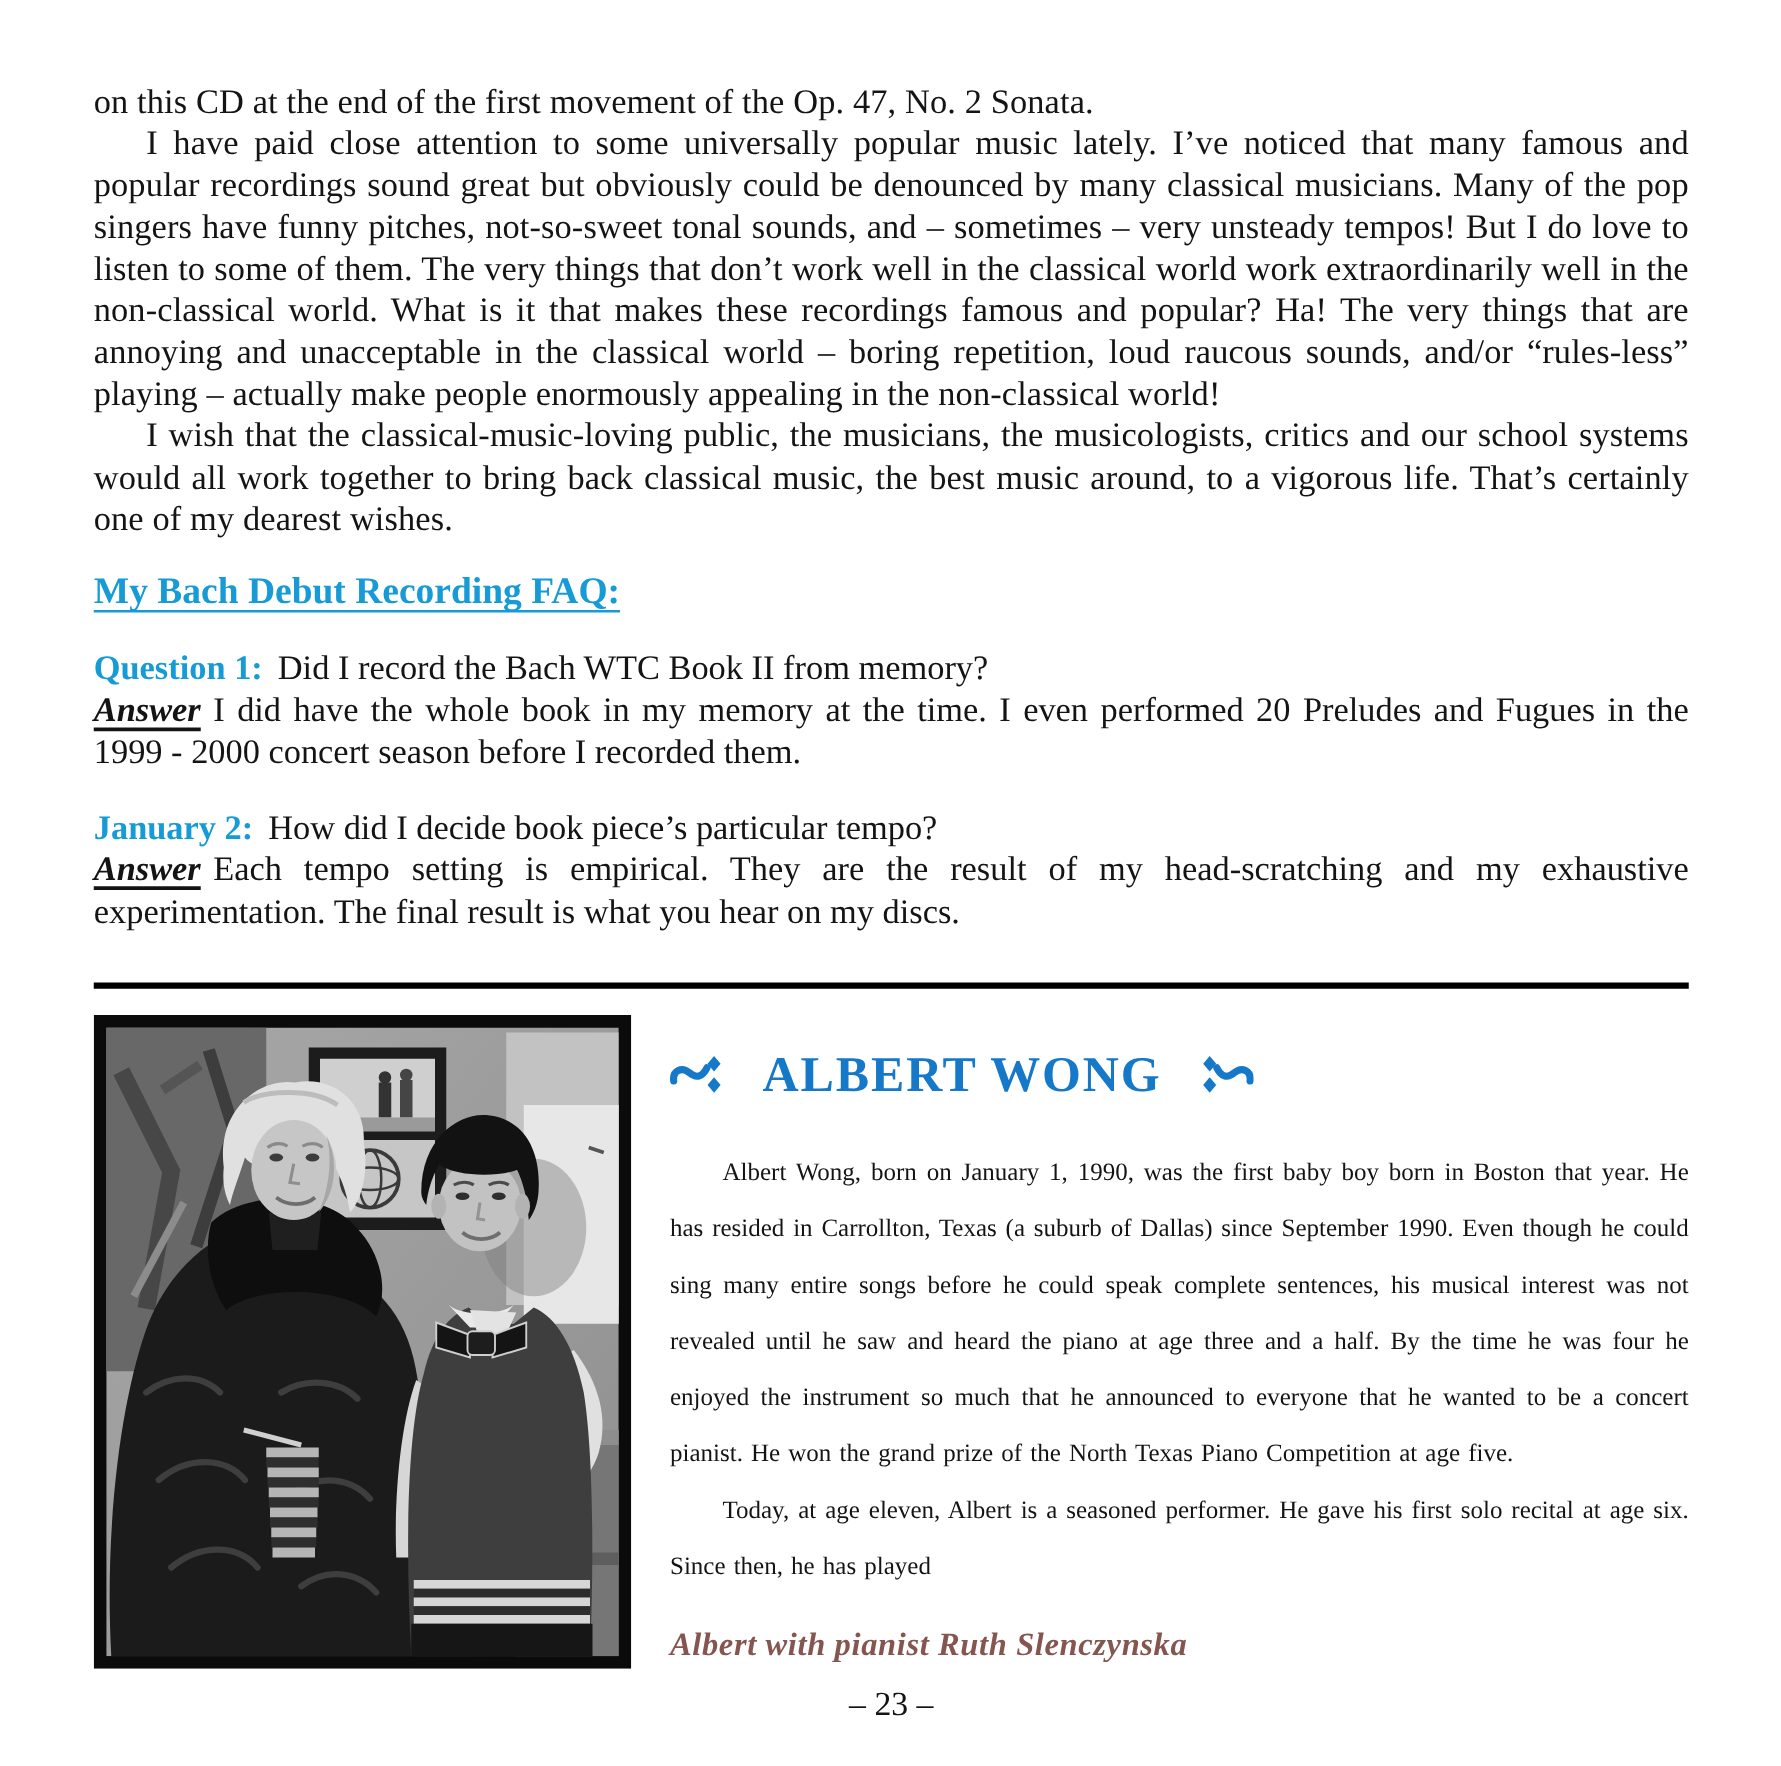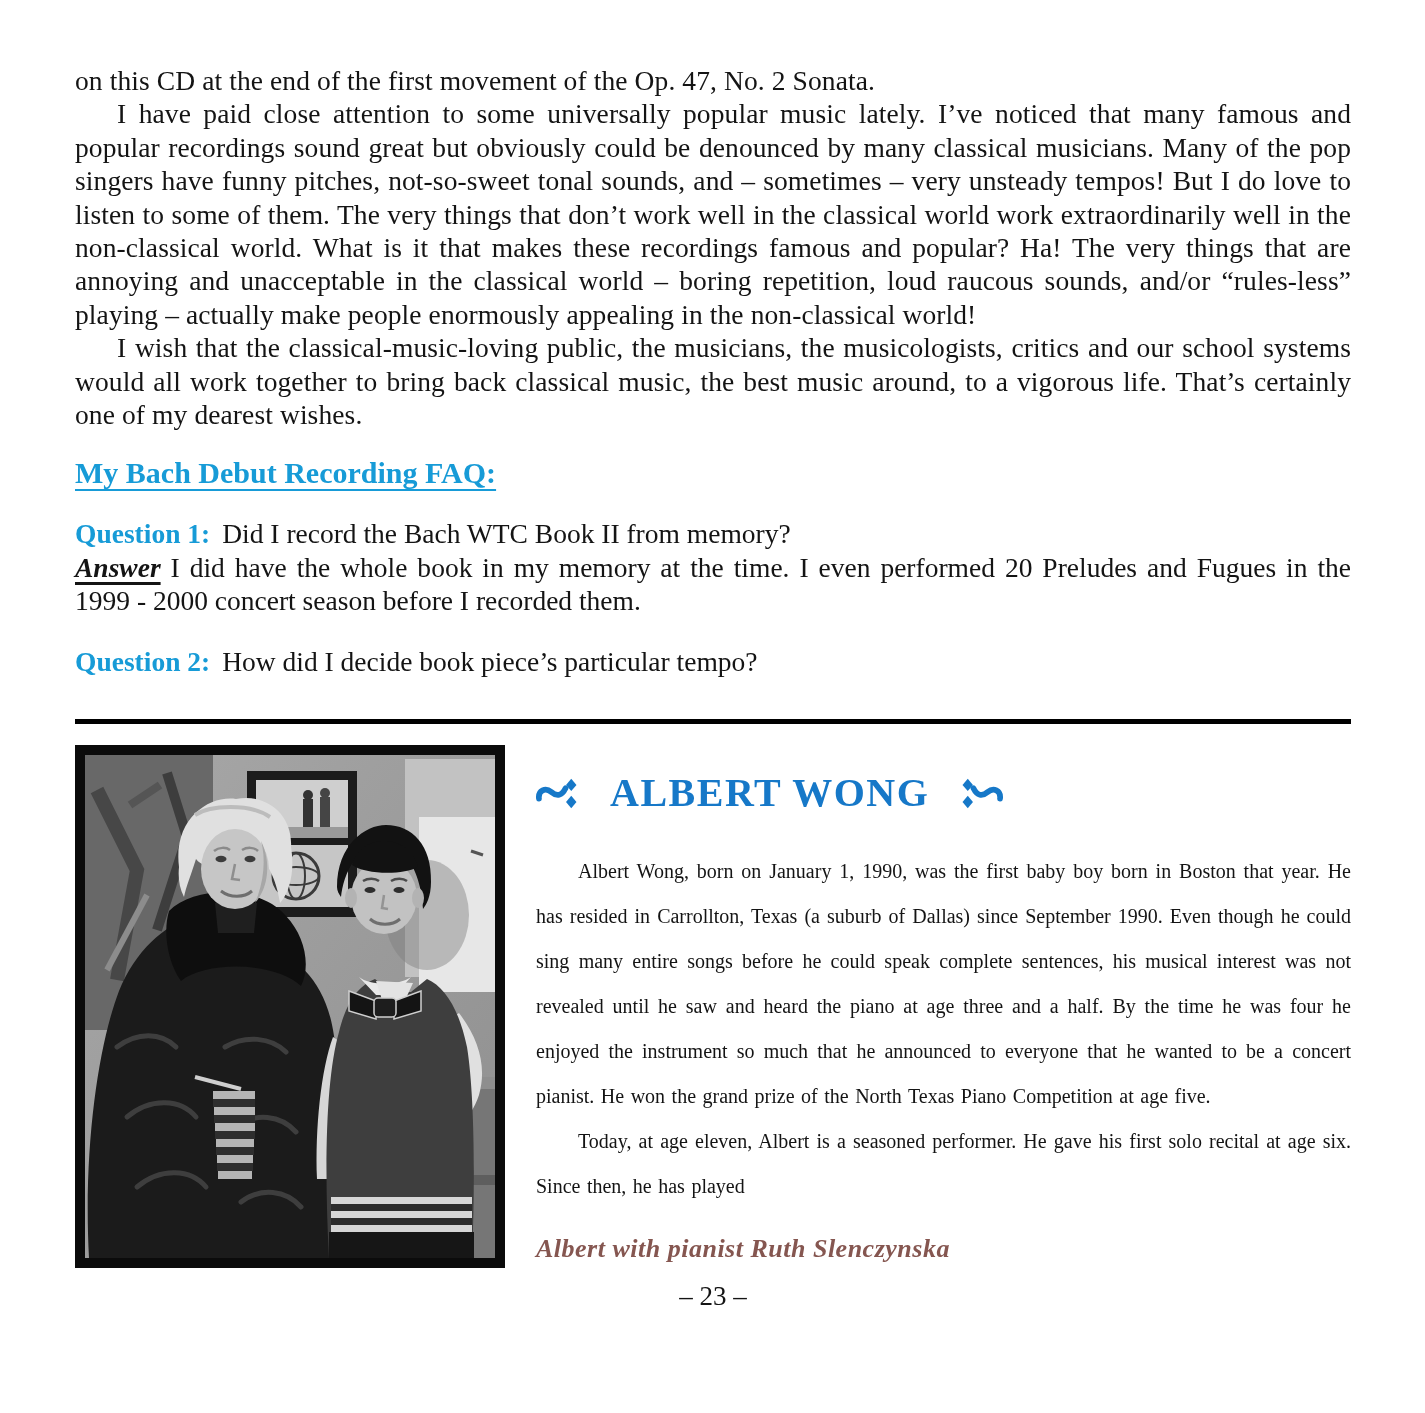--- a/index.html
+++ b/index.html
@@ -137,21 +137,24 @@
     <p>
       <span class="q-label">Question 1:</span><span>Did I record the Bach WTC Book II from memory?</span>
     </p>
     <p>
       <span class="a-label">Answer</span><span>I did have the whole book in my memory at the time. I even performed 20 Preludes and Fugues in the 1999 - 2000 concert season before I recorded them.</span>
     </p>
   </div>
 
   <div class="qa">
     <p>
-      <span class="q-label">Question 2:</span><span>How did I decide book piece’s particular tempo?</span>
+      <span class="q-label">January 2:</span><span>How did I decide book piece’s particular tempo?</span>
+    </p>
+    <p>
+      <span class="a-label">Answer</span><span>Each tempo setting is empirical. They are the result of my head-scratching and my exhaustive experimentation.  The final result is what you hear on my discs.</span>
     </p>
   </div>
 
   <hr class="divider">
 
   <div class="bottom">
 
     <figure class="photo-figure">
       <svg viewBox="0 0 430 523" xmlns="http://www.w3.org/2000/svg">
         <defs>

